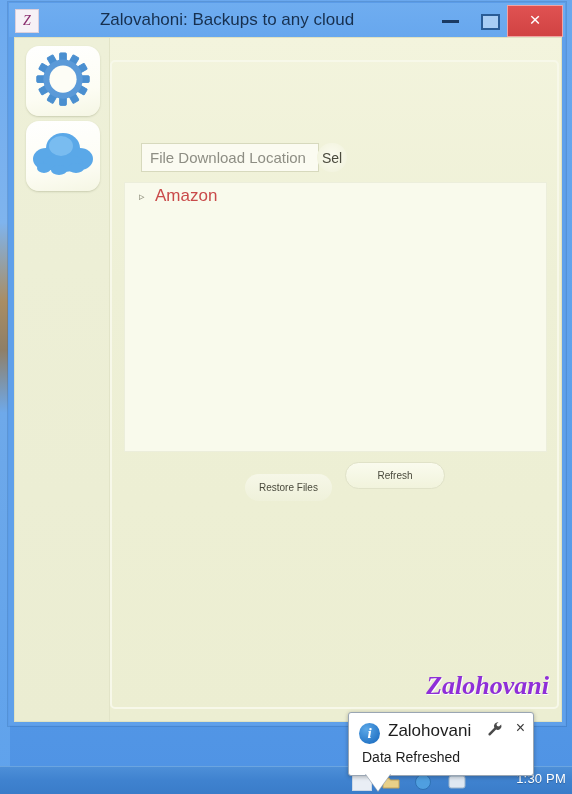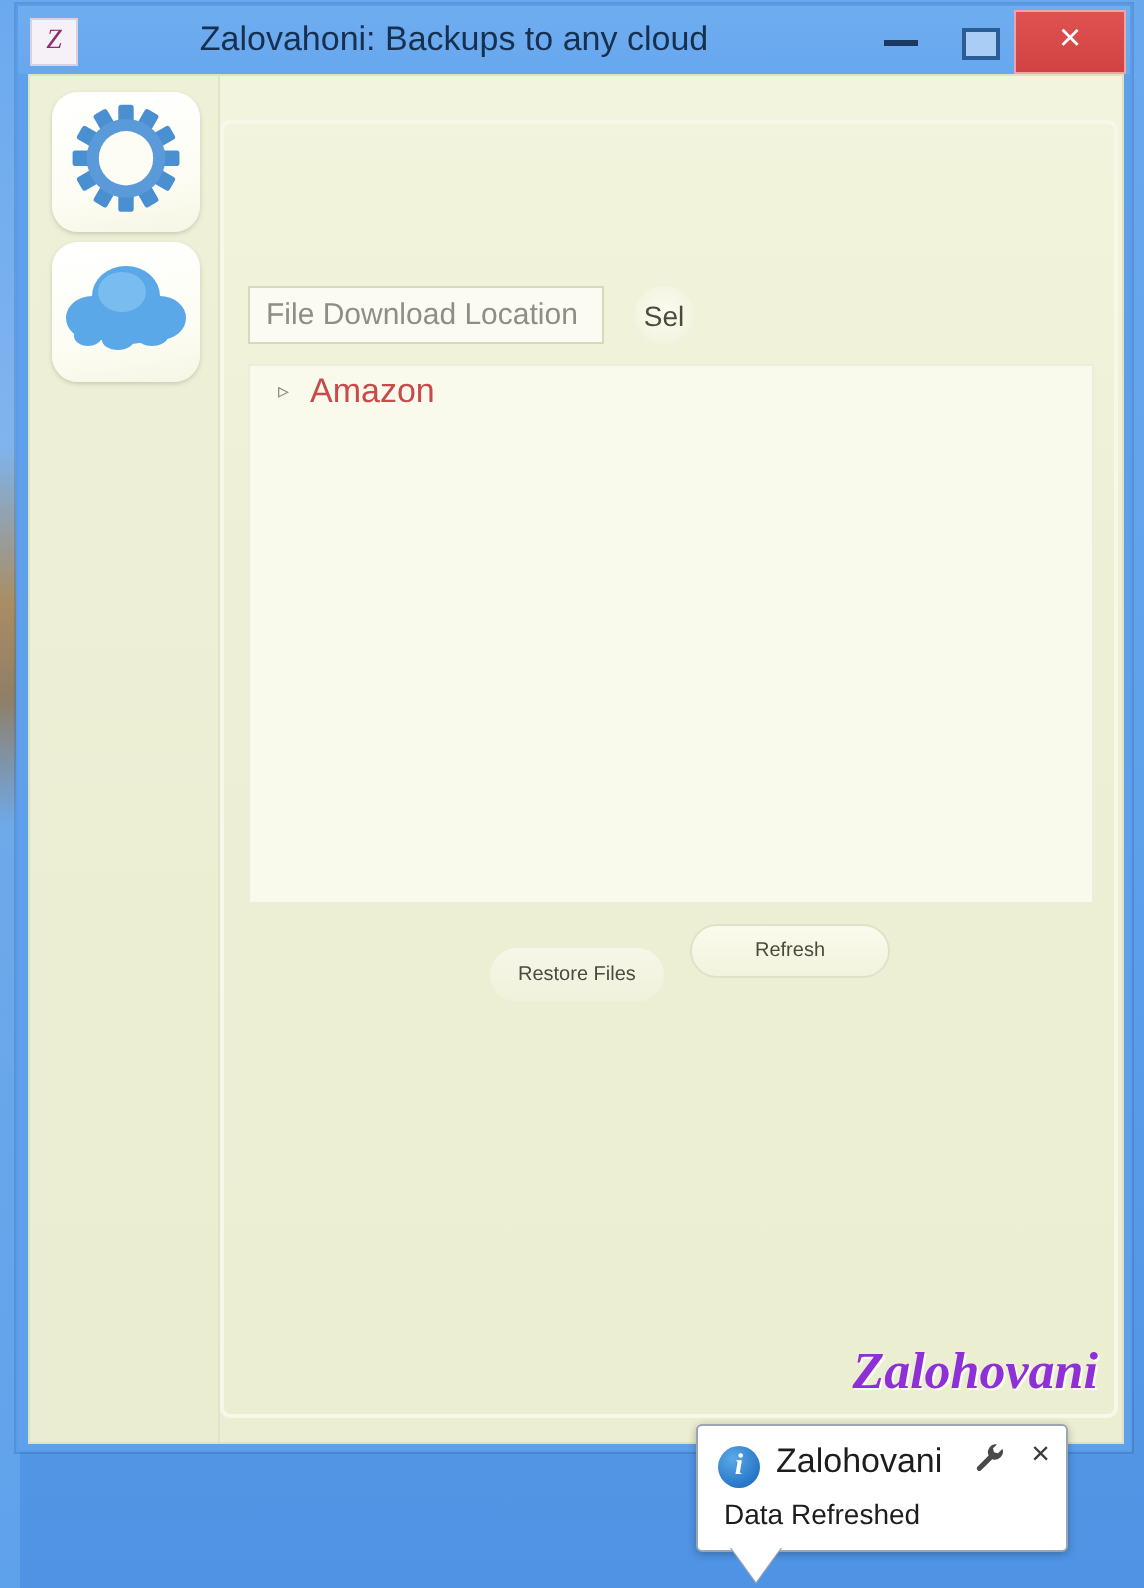--- a/index.html
+++ b/index.html
@@ -171,21 +171,21 @@
     font-style: italic;
     font-weight: bold;
     font-size: 17px;
     color: #141410;
     white-space: nowrap;
   }
 
   
   #path-input {
     position: absolute;
-    left: 12px; top: 81px;
+    left: 29px; top: 81px;
     width: 178px; height: 29px;
     background: #fbfbf1;
     border: 1px solid #d7d9bd;
     box-sizing: border-box;
     padding: 0 8px;
     font-size: 15px;
     color: #8e8e84;
     font-family: "Liberation Sans", sans-serif;
     outline: none;
   }
@@ -421,20 +421,39 @@
         <button class="pill-btn" id="restore-btn">Restore Files</button>
 
         <button class="pill-btn" id="refresh-btn">Refresh</button>
 
         <div id="watermark">Zalohovani</div>
       </div>
 
     </div>
   </div>
 
+  <div id="taskbar">
+    <div class="tray-icon" id="tray-a"></div>
+    <div class="tray-icon" id="tray-b">
+      <svg width="18" height="18" viewBox="0 0 18 18">
+        <path d="M1 5 L7 5 L8.4 7 L17 7 L17 15 L1 15 Z" fill="#e8d089" stroke="#c2a25a"></path>
+      </svg>
+    </div>
+    <div class="tray-icon" id="tray-c">
+      <svg width="18" height="18" viewBox="0 0 18 18">
+        <circle cx="9" cy="9" r="7.5" fill="#4f9fe0" stroke="#2f72b5"></circle>
+      </svg>
+    </div>
+    <div class="tray-icon" id="tray-d">
+      <svg width="18" height="18" viewBox="0 0 18 18">
+        <rect x="1" y="3" width="16" height="12" rx="2" fill="#dfe8f2" stroke="#9bb4cc"></rect>
+      </svg>
+    </div>
+    <div id="clock">1:30 PM</div>
+  </div>
 
   <div id="toast">
     <div id="toast-tail"></div>
     <div id="toast-info">i</div>
     <div id="toast-title">Zalohovani</div>
     <div id="toast-wrench">
       <svg width="16" height="16" viewBox="0 0 16 16">
         <path d="M11.5 1.2a4 4 0 0 0-4.2 5.6L1.6 12.5a1.3 1.3 0 0 0 1.8 1.8l5.7-5.7a4 4 0 0 0 5.1-5.2l-2.2 2.2-2-.5-.5-2z" fill="#4a4a4a"></path>
       </svg>
     </div>

